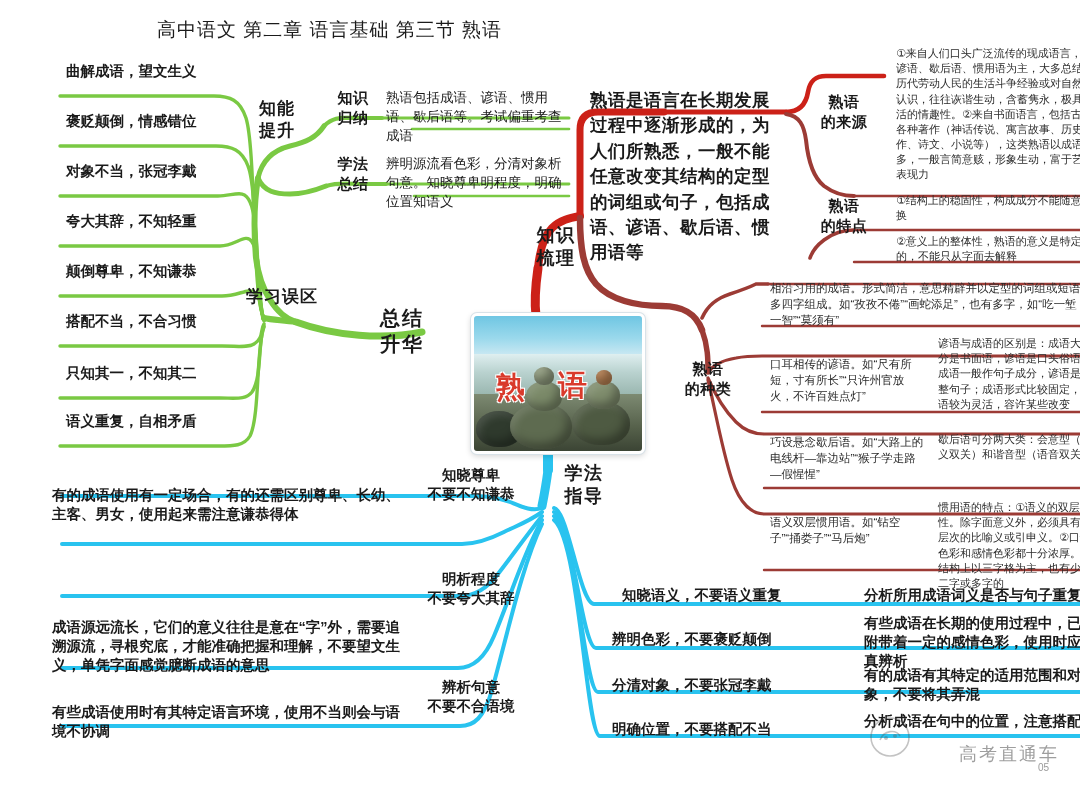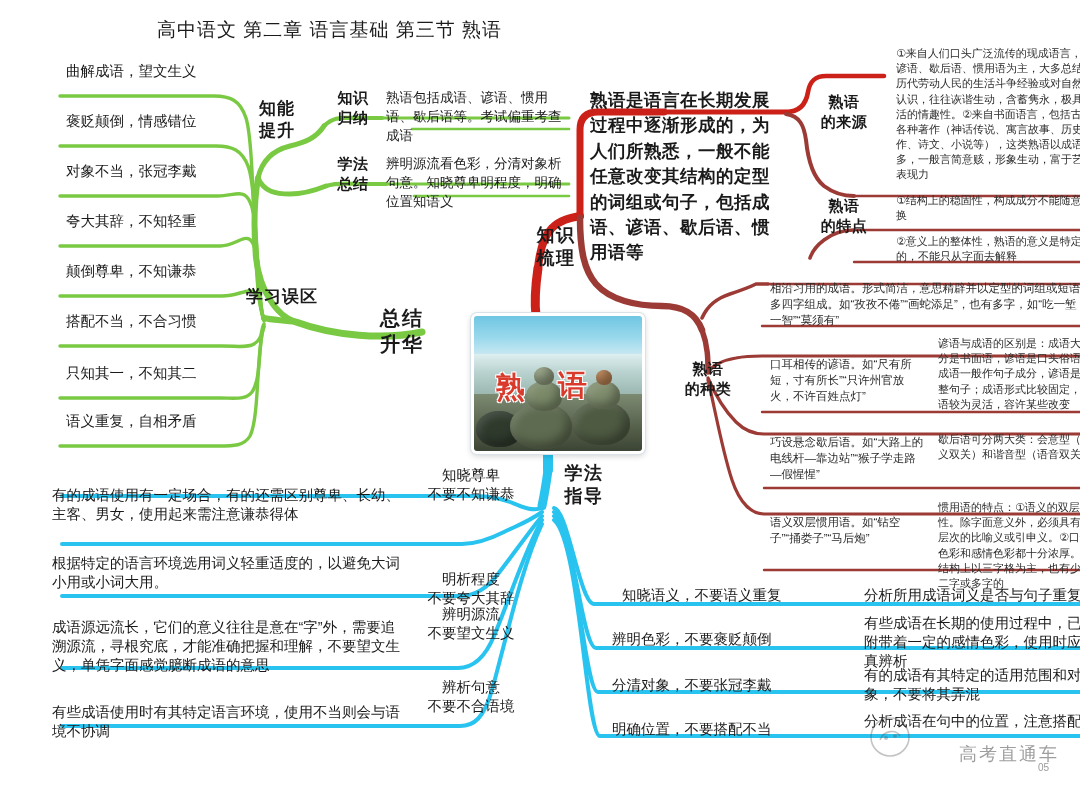--- a/index.html
+++ b/index.html
@@ -5,21 +5,21 @@
   html,body{margin:0;padding:0;background:#ffffff;}
   body{
     width:1080px;height:794px;position:relative;overflow:hidden;
     font-family:"Liberation Sans","DejaVu Sans",sans-serif;
     color:#1a1a1a;
   }
   #stage{position:absolute;left:0;top:0;width:1080px;height:794px;margin-left:24px;}
   #wires{position:absolute;left:0;top:0;width:1080px;height:794px;pointer-events:none;}
   .lbl{position:absolute;line-height:1.30;}
   .t-title{font-size:19px;letter-spacing:1px;font-weight:500;color:#1b1b1b;}
-  .t-leaf{font-size:14.5px;}
+  .t-leaf{font-size:14.5px;font-weight:bold;}
   .t-node{font-size:17px;font-weight:600;letter-spacing:1px;}
   .t-node2{font-size:15px;font-weight:600;letter-spacing:.5px;}
   .t-big{font-size:20px;font-weight:700;letter-spacing:2px;}
   .t-mid{font-size:18px;font-weight:700;letter-spacing:1.5px;}
   .t-body{font-size:13.5px;line-height:1.42;}
   .t-small{font-size:11.5px;line-height:1.40;color:#2b2b2b;}
   .t-tiny{font-size:11px;line-height:1.38;color:#2b2b2b;}
   .t-core{font-size:17.5px;font-weight:700;line-height:1.45;letter-spacing:.5px;}
   .center{text-align:center;}
   
@@ -246,26 +246,21 @@
   <div class="lbl t-leaf center" style="left:370px;top:466px;width:154px;">
     <div>知晓尊卑</div>
     <div>不要不知谦恭</div>
   </div>
   <div class="lbl t-leaf" style="left:28px;top:486px;width:350px;">有的成语使用有一定场合，有的还需区别尊卑、长幼、主客、男女，使用起来需注意谦恭得体</div>
 
   <div class="lbl t-leaf center" style="left:370px;top:570px;width:154px;">
     <div>明析程度</div>
     <div>不要夸大其辞</div>
   </div>
-  <div class="lbl t-leaf" style="left:28px;top:554px;width:348px;">根据特定的语言环境选用词义轻重适度的，以避免大词小用或小词大用。</div>
-
-  <div class="lbl t-leaf center" style="left:370px;top:605px;width:154px;">
-    <div>辨明源流</div>
-    <div>不要望文生义</div>
-  </div>
+
   <div class="lbl t-leaf" style="left:28px;top:618px;width:348px;">成语源远流长，它们的意义往往是意在“字”外，需要追溯源流，寻根究底，才能准确把握和理解，不要望文生义，单凭字面感觉臆断成语的意思</div>
 
   <div class="lbl t-leaf center" style="left:370px;top:678px;width:154px;">
     <div>辨析句意</div>
     <div>不要不合语境</div>
   </div>
   <div class="lbl t-leaf" style="left:28px;top:703px;width:348px;">有些成语使用时有其特定语言环境，使用不当则会与语境不协调</div>
 
   <div class="lbl t-leaf" style="left:598px;top:586px;">知晓语义，不要语义重复</div>
   <div class="lbl t-leaf" style="left:840px;top:586px;width:236px;">分析所用成语词义是否与句子重复</div>

